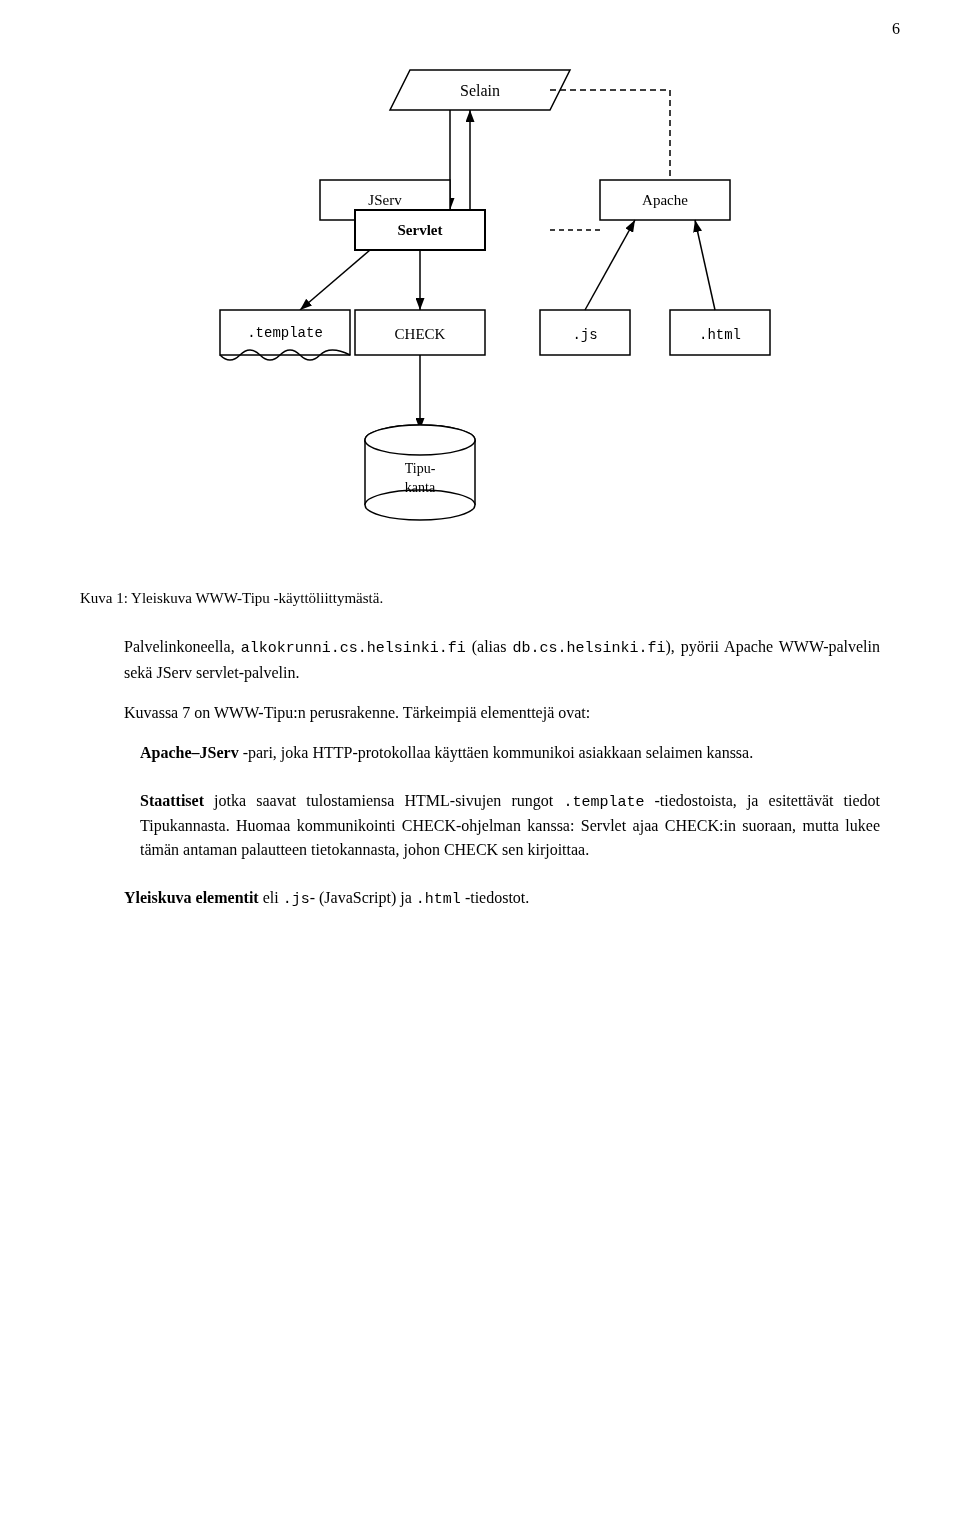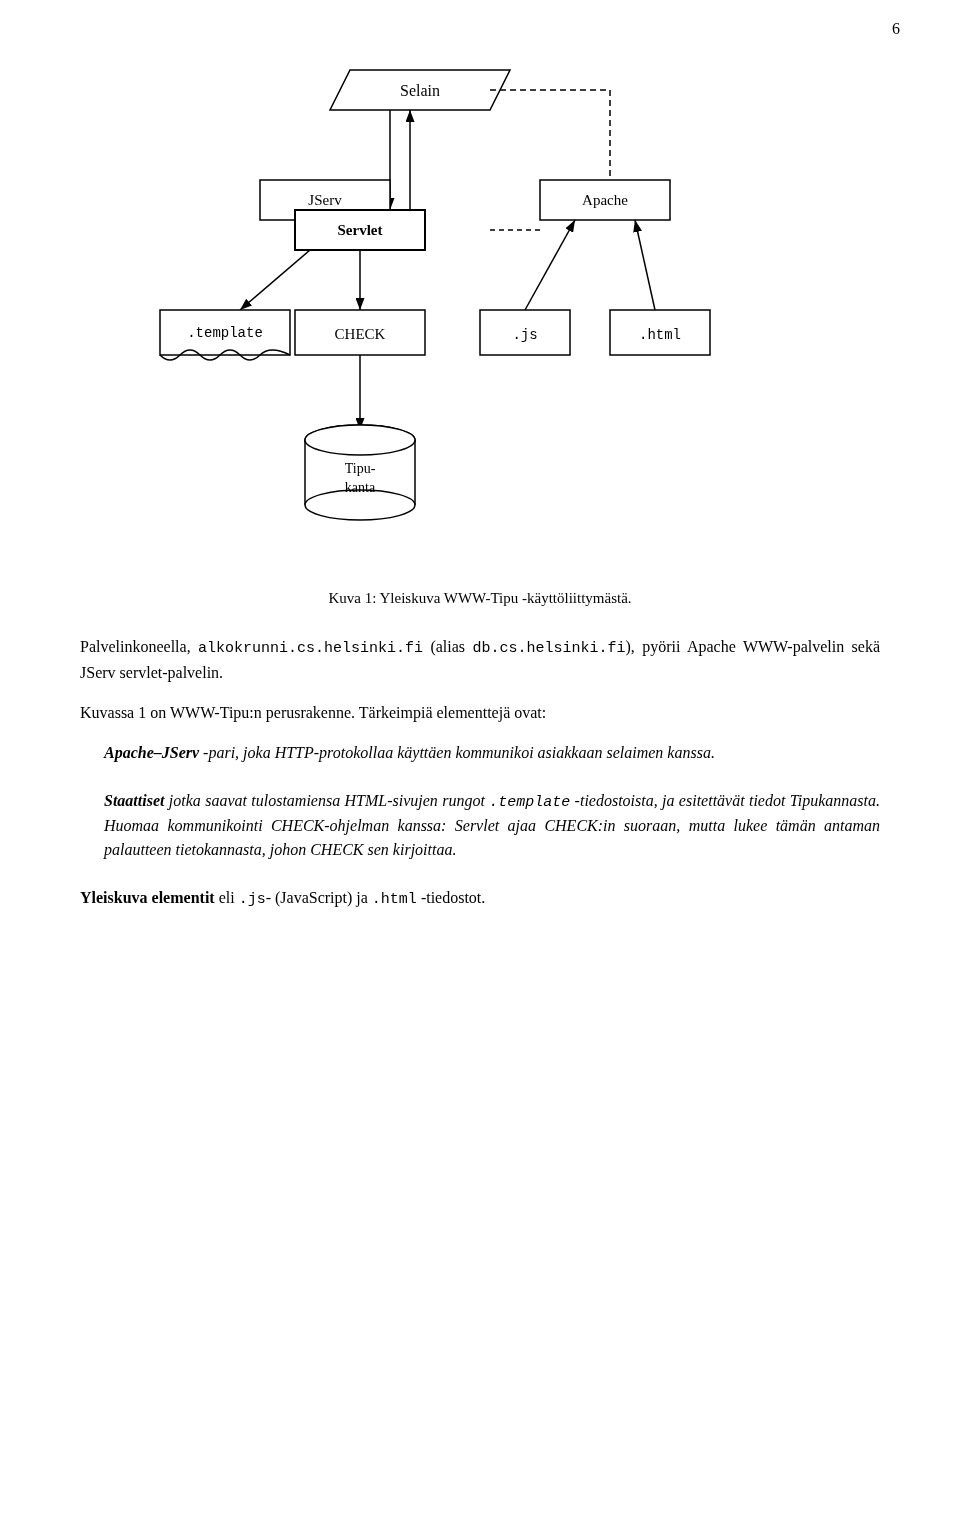--- a/index.html
+++ b/index.html
@@ -18,59 +18,59 @@
       position: absolute;
       top: 20px;
       right: 60px;
       font-size: 16px;
     }
 
     
     .diagram-container {
       width: 100%;
       display: flex;
+      justify-content: center;
       margin-bottom: 30px;
     }
 
     .diagram-svg {
       width: 680px;
       height: 520px;
     }
 
     
     .caption {
-      text-align: center;
       font-size: 15px;
       margin-bottom: 28px;
     }
 
     
     .body-text {
       font-size: 16px;
       line-height: 1.5;
       margin-bottom: 16px;
       text-align: justify;
+      margin-left: 44px;
     }
 
     .body-text .mono {
       font-family: "Courier New", Courier, monospace;
       font-size: 15px;
     }
 
     .body-text .bold {
       font-weight: bold;
     }
 
     .section-gap {
       margin-bottom: 24px;
     }
 
     .indent {
-      margin-left: 24px;
-      font-style: italic;
+      margin-left: 60px;
     }
 
     p + p {
       margin-top: 16px;
     }
   </style>
 </head>
 <body>
 
 <div class="page-number">6</div>
@@ -149,21 +149,21 @@
   </svg>
 </div>
 
 <p class="caption">Kuva 1: Yleiskuva WWW-Tipu -käyttöliittymästä.</p>
 
 <p class="body-text">
   Palvelinkoneella, <span class="mono">alkokrunni.cs.helsinki.fi</span> (alias <span class="mono">db.cs.helsinki.fi</span>), pyörii Apache WWW-palvelin sekä JServ servlet-palvelin.
 </p>
 
 <p class="body-text">
-  Kuvassa 1 on WWW-Tipu:n perusrakenne. Tärkeimpiä elementtejä ovat:
+  Kuvassa 7 on WWW-Tipu:n perusrakenne. Tärkeimpiä elementtejä ovat:
 </p>
 
 <p class="body-text indent section-gap">
   <span class="bold">Apache–JServ</span> -pari, joka HTTP-protokollaa käyttäen kommunikoi asiakkaan selaimen kanssa.
 </p>
 
 <p class="body-text indent section-gap">
   <span class="bold">Staattiset</span> jotka saavat tulostamiensa HTML-sivujen rungot <span class="mono">.template</span> -tiedostoista, ja esitettävät tiedot Tipukannasta. Huomaa kommunikointi CHECK-ohjelman kanssa: Servlet ajaa CHECK:in suoraan, mutta lukee tämän antaman palautteen tietokannasta, johon CHECK sen kirjoittaa.
 </p>
 

